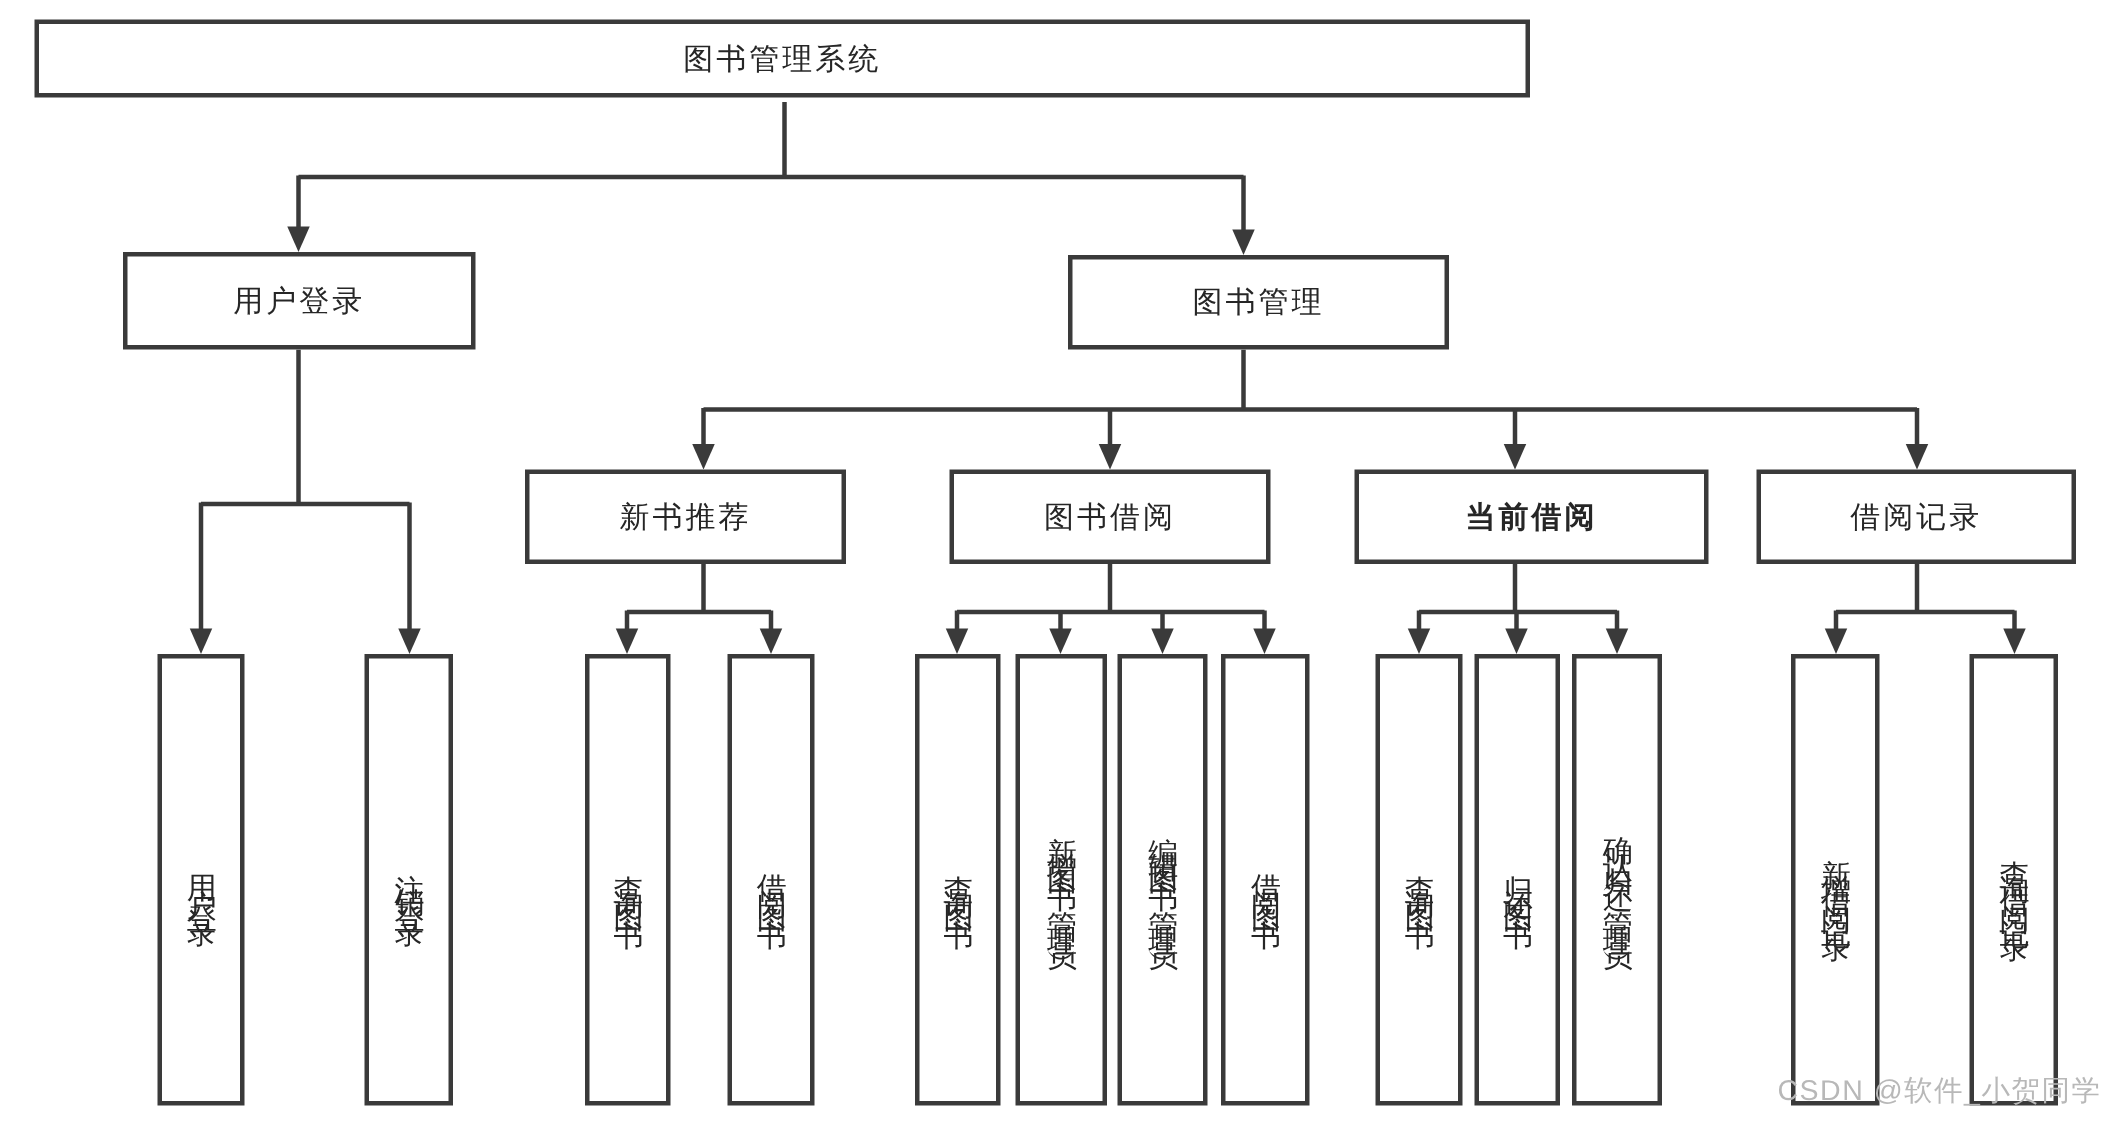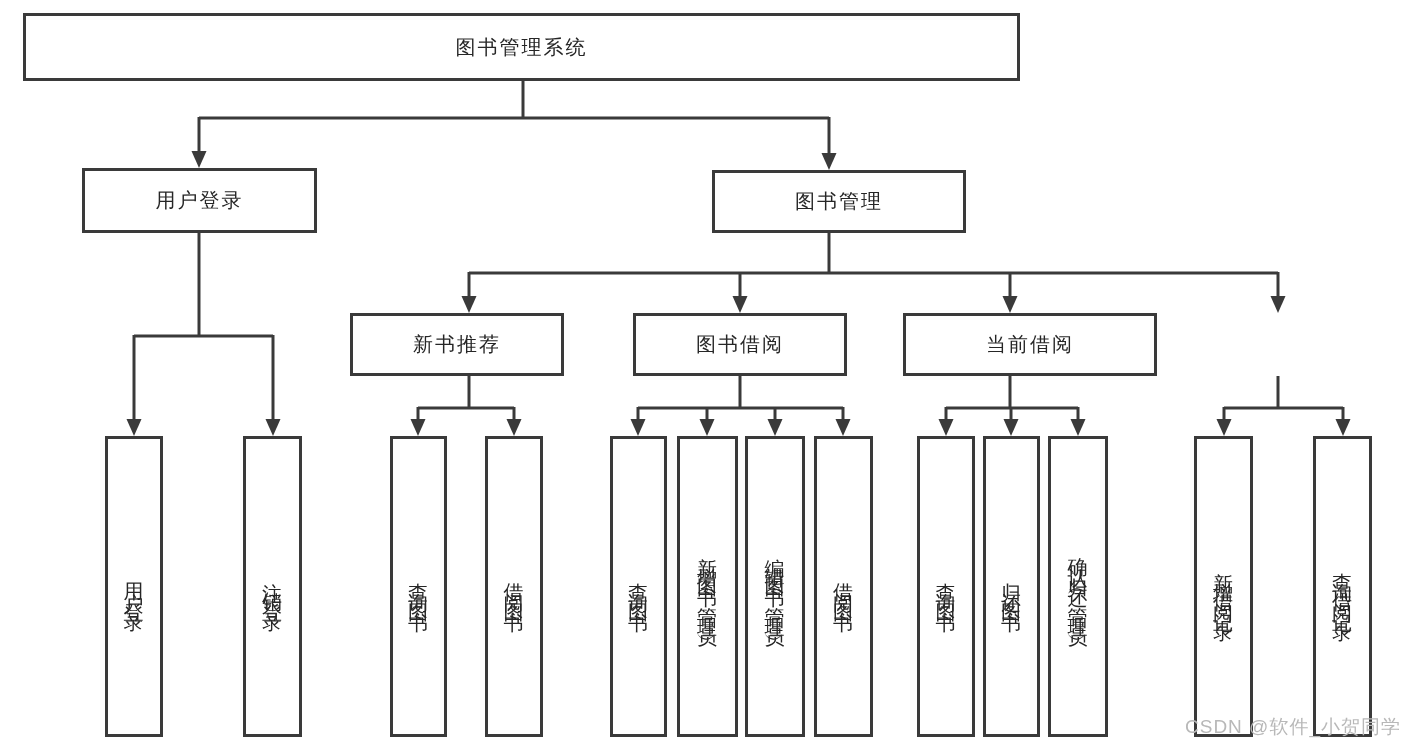--- a/index.html
+++ b/index.html
@@ -91,28 +91,29 @@
       <path d="M767.5,419 h15 L775,436 Z"></path>
       <path d="M835.5,419 h15 L843,436 Z"></path>
       <path d="M938.5,419 h15 L946,436 Z"></path>
       <path d="M1003.5,419 h15 L1011,436 Z"></path>
       <path d="M1070.5,419 h15 L1078,436 Z"></path>
       <path d="M1216.5,419 h15 L1224,436 Z"></path>
       <path d="M1335.5,419 h15 L1343,436 Z"></path>
     </g>
   </svg>
 
-  <div class="node" style="left:23px; top:13px; width:997px; height:68px;text-align:right;">图书管理系统</div>
+  <div class="node" style="left:23px; top:13px; width:997px; height:52px;text-align:right;">图书管理系统</div>
 
   <div class="node" style="left:82px; top:168px; width:235px; height:65px;">用户登录</div>
   <div class="node" style="left:712px; top:170px; width:254px; height:63px;">图书管理</div>
 
   <div class="node" style="left:350px; top:313px; width:214px; height:63px;">新书推荐</div>
   <div class="node" style="left:633px; top:313px; width:214px; height:63px;">图书借阅</div>
-  <div class="node" style="left:903px; top:313px; width:254px; height:63px;">当前借阅</div>
+  <div class="node" style="left:903px; top:313px; width:236px; height:63px;font-weight:bold;">当前借阅</div>
+  <div class="node" style="left:1171px; top:313px; width:213px; height:63px;">借阅记录</div>
 
   <div class="leaf" style="left:105px;">
     <span>用户登录</span>
   </div>
   <div class="leaf" style="left:243px; width:59px;">
     <span>注销登录</span>
   </div>
   <div class="leaf" style="left:390px; width:57px;">
     <span>查询图书</span>
   </div>

